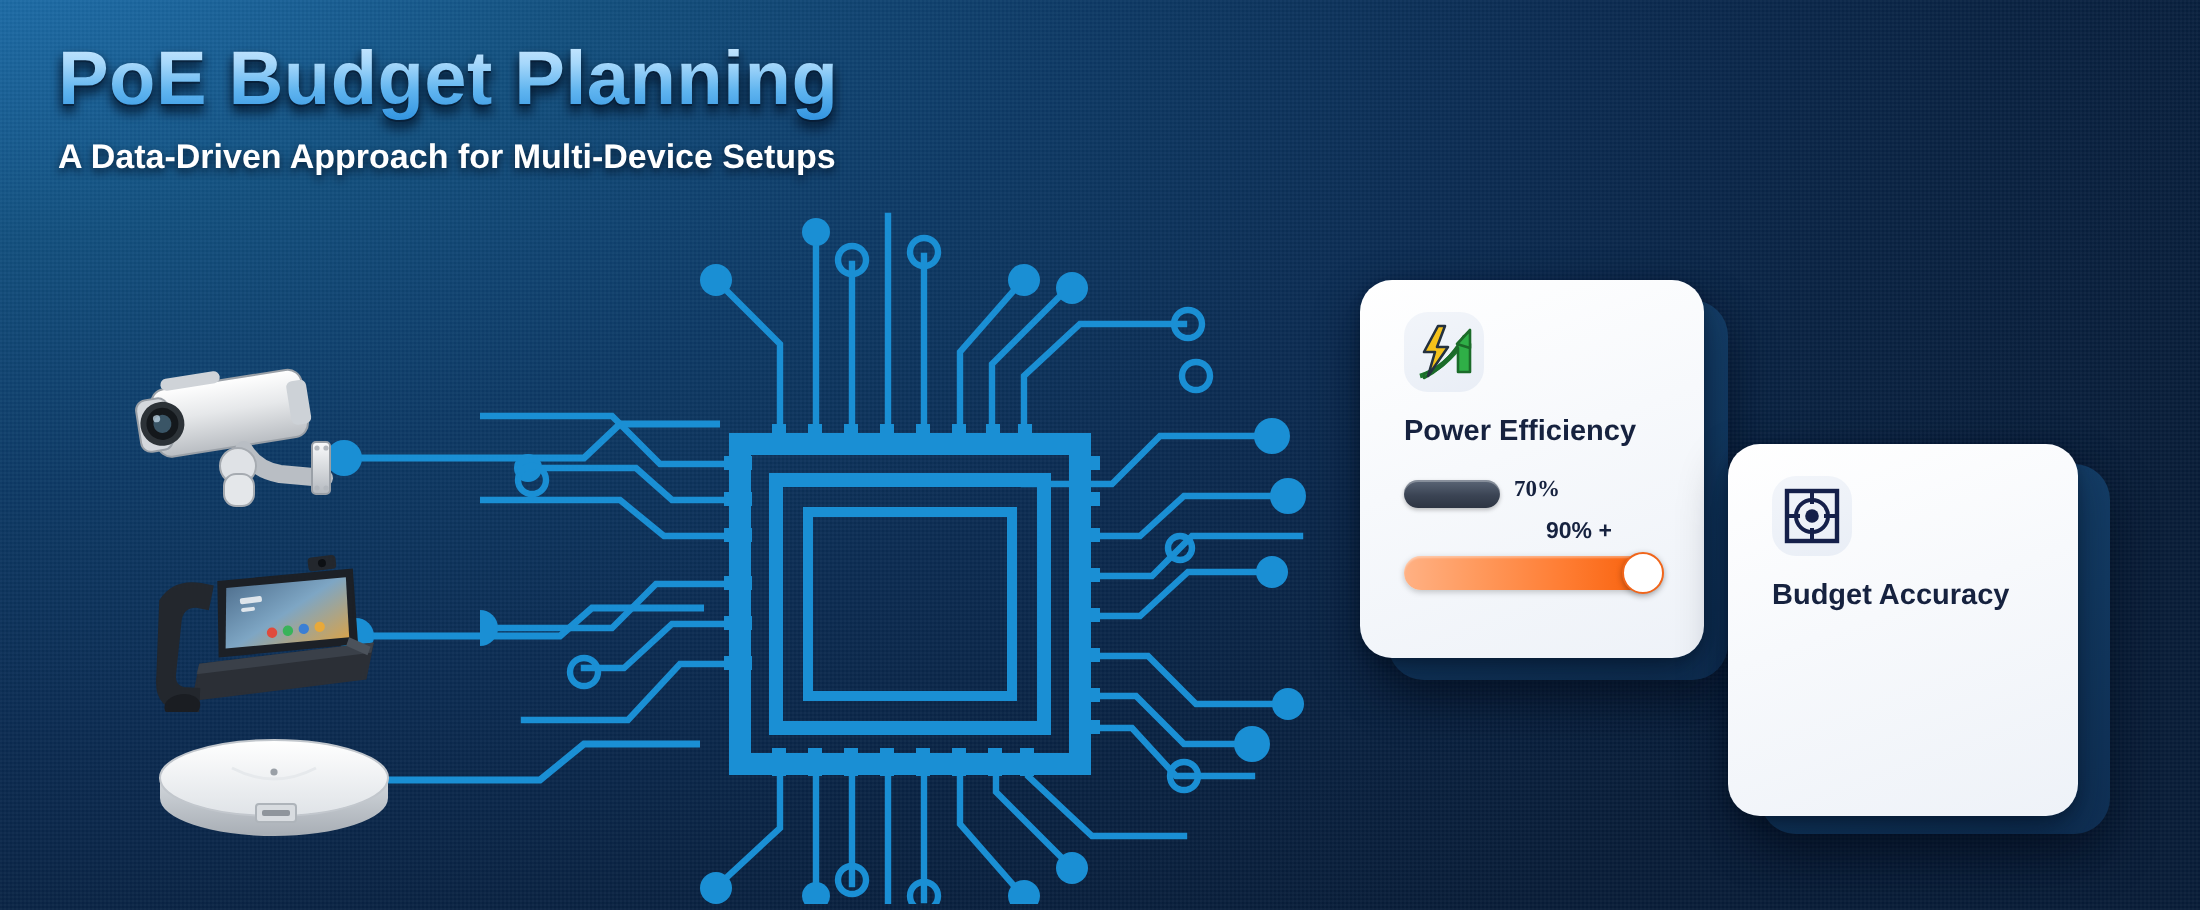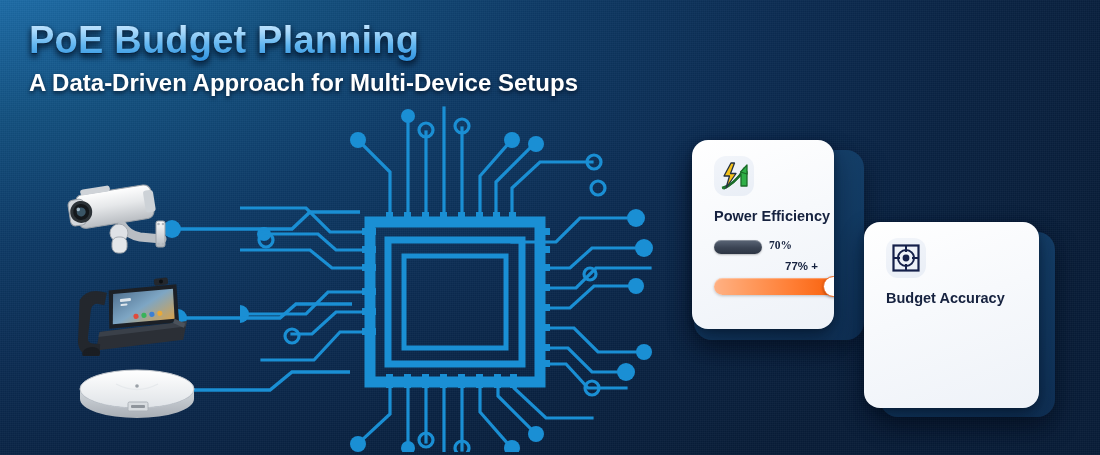--- a/index.html
+++ b/index.html
@@ -26,21 +26,21 @@
   
   #header{ position:absolute; left:14px; right:0; top:20px; text-align:left; z-index:14;margin-left:15px; }
   #title{
     font-size:38px; font-weight:bold; letter-spacing:.2px; line-height:1.08;
     background:linear-gradient(180deg,#cfeaff 0%,#a7d8fb 28%,#5fb4ef 62%,#2f92e0 100%);
     -webkit-background-clip:text; background-clip:text; color:transparent;
     -webkit-text-fill-color:transparent;
     filter:drop-shadow(0 3px 3px rgba(2,14,32,.75)) drop-shadow(0 1px 0 rgba(4,20,40,.6));
   }
   #subtitle{
-    margin-top:8px; font-size:24px; font-weight:bold; color:#ffffff;
+    margin-top:8px; font-size:17px; font-weight:bold; color:#ffffff;
     text-shadow:0 2px 4px rgba(2,12,28,.75);
   }
 
   
   #circuit{ position:absolute; left:240px; top:92px; width:430px; height:360px; z-index:5; }
 
   
   #links{ position:absolute; left:0; top:0; width:1100px; height:455px; z-index:6; pointer-events:none; }
 
   
@@ -67,21 +67,21 @@
     background:linear-gradient(160deg,#f2f5fa 0%,#e9eef6 100%);
     display:flex; align-items:center; justify-content:center;
   }
   .card-title{
     position:absolute; font-weight:bold; color:#16223f; white-space:nowrap;
   }
 
   
   #pe-wrap{ left:676px; top:140px; width:190px; height:200px; }
   #pe-back{ left:18px; top:10px; width:170px; height:190px; }
-  #pe-card{ left:16px; top:0; width:142px; height:189px; }
+  #pe-card{ left:4px; top:0; width:172px; height:189px; }
   #pe-tile{ left:22px; top:16px; width:40px; height:40px; }
   #pe-title{ left:22px; top:68px; font-size:14.5px; }
   #pe-bar1{
     position:absolute; left:22px; top:100px; width:48px; height:14px; border-radius:9px;
     background:linear-gradient(180deg,#5b6677 0%,#3b4454 55%,#2d3543 100%);
     box-shadow:inset 0 1px 0 rgba(255,255,255,.28), 0 1px 2px rgba(0,0,0,.25);
   }
   #pe-bar1-label{ position:absolute; left:77px; top:99px; font-size:11.5px; font-weight:bold; color:#16223f;font-family:Liberation Serif, serif; }
   #pe-slider-label{ position:absolute; left:93px; top:120px; font-size:11.5px; font-weight:bold; color:#16223f; }
   #pe-slider{
@@ -328,21 +328,21 @@
         <svg width="32" height="32" viewBox="0 0 32 32">
           <path d="M4 28 C12 26 20 19 27 9" fill="none" stroke="#1d7a2e" stroke-width="2.4"></path>
           <path d="M6 27 C13 25 20 18 26 8 L29 12 L29 26 L23 26 L23 14 C18 21 12 26 6 29 Z" fill="#2faf47" stroke="#1b6b29" stroke-width="1.3" stroke-linejoin="round"></path>
           <path d="M29 5 L29 14 L22.5 12 Z" fill="#2faf47" stroke="#1b6b29" stroke-width="1.3" stroke-linejoin="round"></path>
           <path d="M13 3 L6 16 L11.5 16 L8 28 L18 13.5 L12.5 13.5 L16.5 3 Z" fill="#f5c21b" stroke="#24313f" stroke-width="1.3" stroke-linejoin="round"></path>
         </svg>
       </div>
       <div class="card-title" id="pe-title">Power Efficiency</div>
       <div id="pe-bar1"></div>
       <div id="pe-bar1-label">70%</div>
-      <div id="pe-slider-label">77% +</div>
+      <div id="pe-slider-label">90% +</div>
       <div id="pe-slider">
         <div id="pe-knob"></div>
       </div>
     </div>
   </div>
 
   <div class="card-wrap" id="ba-wrap">
     <div class="card-back" id="ba-back"></div>
     <div class="card" id="ba-card">
       <div class="icon-tile" id="ba-tile">

